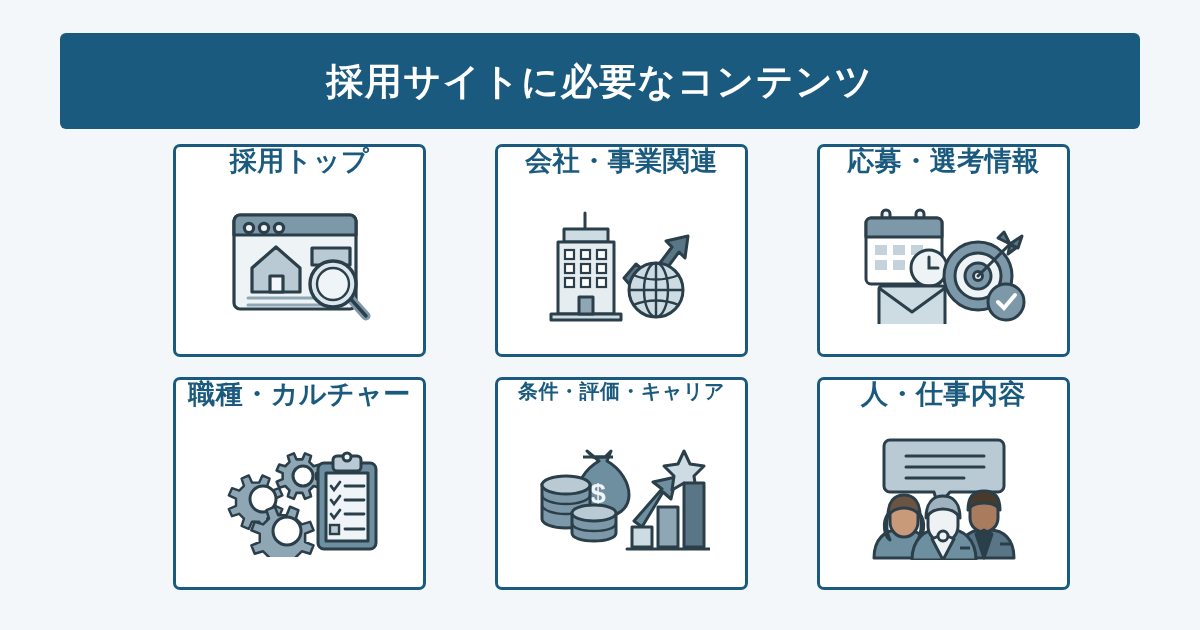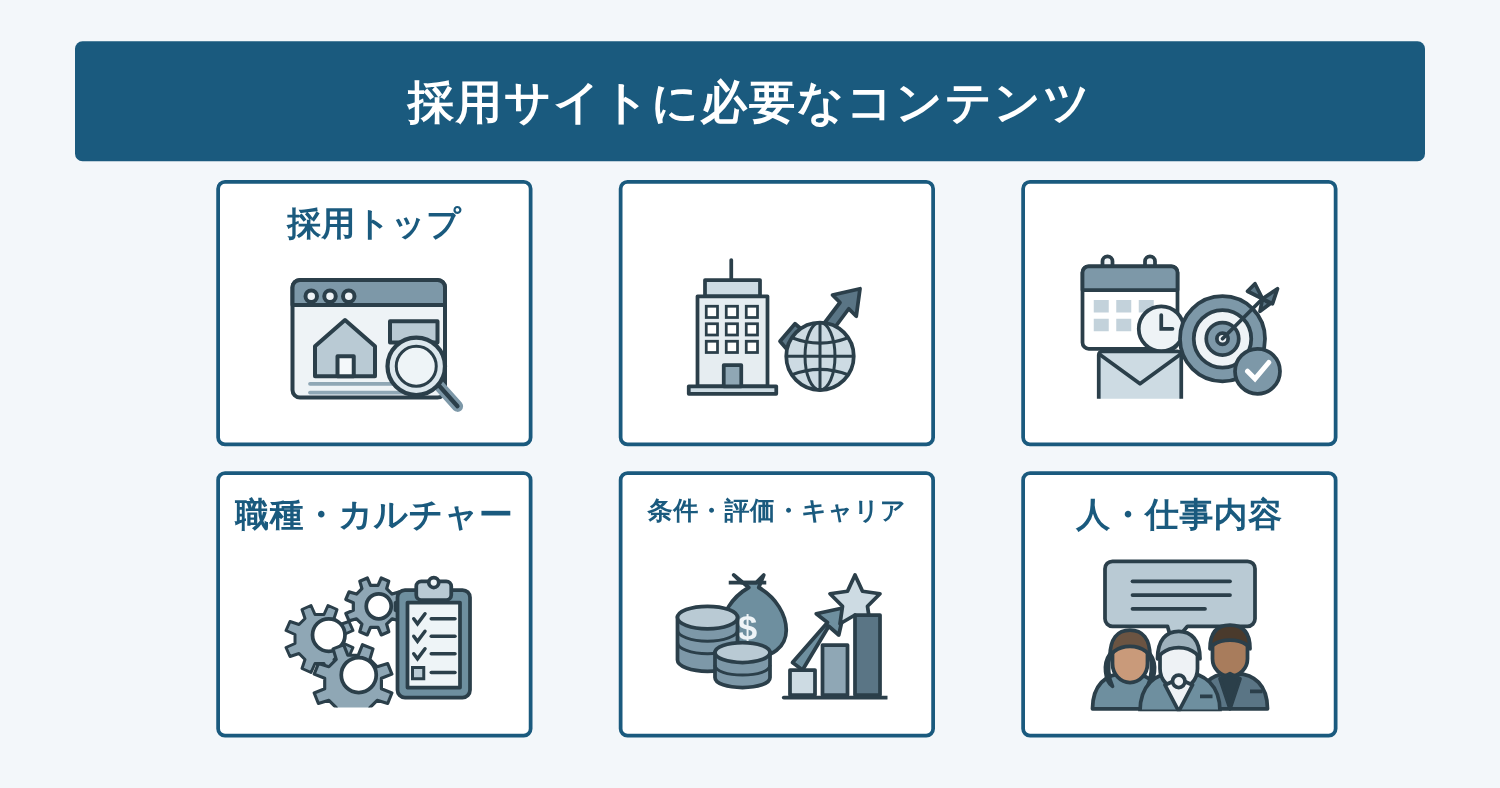--- a/index.html
+++ b/index.html
@@ -56,21 +56,20 @@
     row-gap: 20px;
   }
   .card {
     box-sizing: border-box;
     background: #ffffff;
     border: 3px solid #1a5a7e;
     border-radius: 7px;
     display: flex;
     flex-direction: column;
     align-items: center;
-    padding-top: 18px;
     margin-left: 43px;
   }
   .card-title {
     color: #1a5a7e;
     font-weight: bold;
     font-size: 27px;
     letter-spacing: 0.5px;
     line-height: 1.1;
     white-space: nowrap;
   }
@@ -125,20 +124,21 @@
             <line x1="129" y1="91" x2="146" y2="110" stroke-width="9" stroke="#7d98a8"></line>
             <line x1="129" y1="91" x2="146" y2="110" stroke-width="3.4" fill="none"></line>
             <circle cx="113" cy="78" r="23" fill="#dce7ed"></circle>
             <circle cx="113" cy="78" r="16" fill="#eef4f7" stroke-width="2.4"></circle>
           </g>
         </svg>
       </div>
     </div>
 
     <div class="card">
+      <div class="card-title">会社・事業関連</div>
       <div class="card-icon">
         <svg width="168" height="120" viewBox="0 0 168 120">
           <g stroke="#2b3f4a" stroke-width="3" stroke-linejoin="round" stroke-linecap="round">
 
             <line x1="47" y1="8" x2="47" y2="24"></line>
 
             <rect x="26" y="24" width="44" height="13" fill="#cddbe3"></rect>
 
             <rect x="20" y="37" width="56" height="72" fill="#e6edf1"></rect>
 
@@ -168,20 +168,21 @@
             <line x1="91" y1="85" x2="145" y2="85" stroke-width="2.4"></line>
             <path d="M95 70 Q118 79 141 70" stroke-width="2.4"></path>
             <path d="M95 100 Q118 91 141 100" stroke-width="2.4"></path>
             <line x1="118" y1="58" x2="118" y2="112" stroke-width="2.4"></line>
           </g>
         </svg>
       </div>
     </div>
 
     <div class="card">
+      <div class="card-title">応募・選考情報</div>
       <div class="card-icon">
         <svg width="172" height="118" viewBox="0 0 172 118">
           <g stroke="#2b3f4a" stroke-width="3" stroke-linejoin="round" stroke-linecap="round">
 
             <rect x="24" y="4" width="8" height="16" rx="4" fill="#eef3f6"></rect>
             <rect x="58" y="4" width="8" height="16" rx="4" fill="#eef3f6"></rect>
 
             <rect x="8" y="12" width="76" height="66" rx="5" fill="#ffffff"></rect>
             <path d="M8 17a5 5 0 0 1 5-5h66a5 5 0 0 1 5 5v14H8z" fill="#7d98a8"></path>
           </g>

